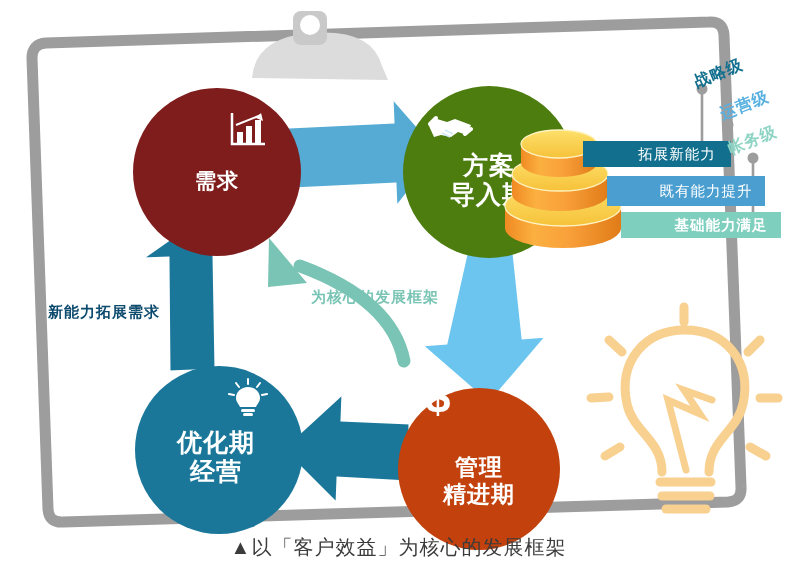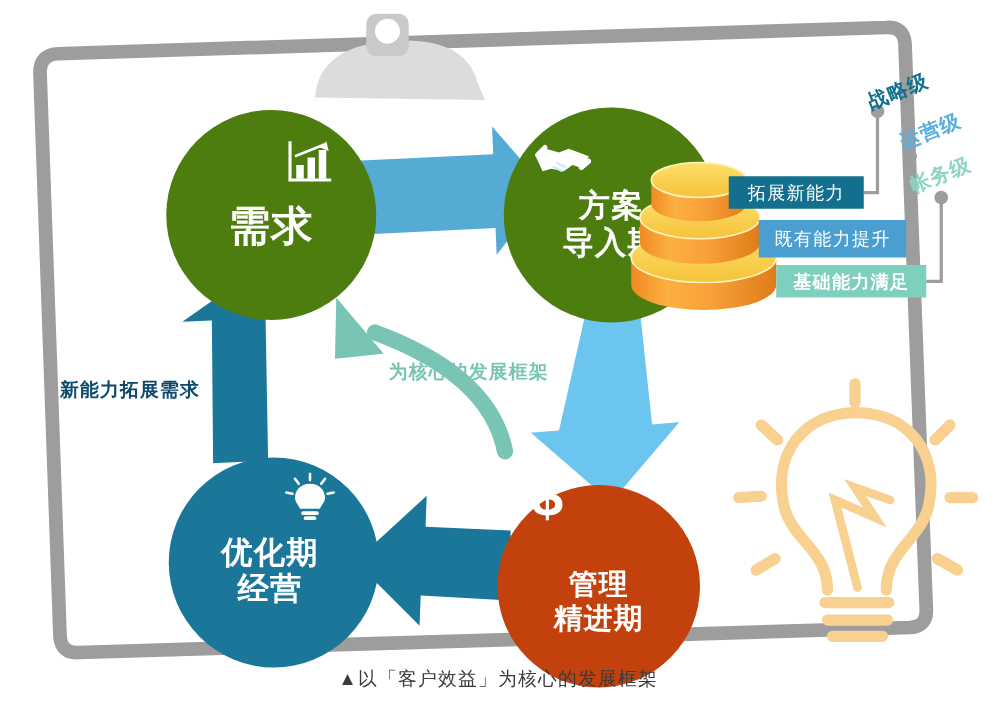--- a/index.html
+++ b/index.html
@@ -12,21 +12,21 @@
   svg.layer{overflow:visible;}
 
   
   .node{
     position:absolute;border-radius:50%;
     display:flex;flex-direction:column;align-items:center;justify-content:center;
     color:#ffffff;font-weight:bold;line-height:1.18;text-align:center;
     letter-spacing:1px;
   }
   .node .lbl{display:block;}
-  .node-demand{left:133px;top:88px;width:168px;height:168px;background:#4d7c0f;font-size:33px;}
+  .node-demand{left:133px;top:88px;width:168px;height:168px;background:#7f1d1d;font-size:21px;}
   .node-demand .stack{margin-top:18px;}
   .node-plan{left:403px;top:86px;width:172px;height:172px;background:#4d7c0f;font-size:25px;}
   .node-plan .stack{margin-top:16px;}
   .node-op{left:135px;top:366px;width:168px;height:168px;background:#1b7799;font-size:25px;}
   .node-op .stack{margin-top:14px;margin-right:6px;}
   .node-mgmt{left:398px;top:388px;width:162px;height:162px;background:#c2410c;font-size:23px;}
   .node-mgmt .stack{margin-top:24px;}
 
   .node-icon{position:absolute;color:#fff;}
   .icon-bars{left:228px;top:110px;width:40px;height:40px;}
@@ -36,39 +36,39 @@
                font-family:"Liberation Sans",sans-serif;line-height:1;}
 
   
   .mid-label{position:absolute;font-size:15px;font-weight:bold;white-space:nowrap;}
   .lab-new{left:48px;top:303px;color:#0c4a6e;letter-spacing:1px;}
   .lab-exist{left:311px;top:288px;color:#79c4b4;letter-spacing:1px;}
 
   
   .callout{
     position:absolute;color:#ffffff;font-size:14.5px;white-space:nowrap;
-    display:flex;align-items:center;justify-content:center;letter-spacing:1px;
+    display:flex;align-items:center;justify-content:center;letter-spacing:1px;padding-left:40px;
   }
   .co-1{left:583px;top:141px;width:108px;height:26px;background:#12708e;}
   .co-2{left:607px;top:176px;width:118px;height:30px;background:#4a9fd0;}
   .co-3{left:621px;top:212px;width:120px;height:26px;background:#7fcfbe;font-weight:bold;}
 
   
   .tier{
     position:absolute;font-size:16px;font-weight:bold;white-space:nowrap;
     transform:rotate(-22deg);transform-origin:left bottom;letter-spacing:1px;
   }
   .tier-1{left:699px;top:72px;color:#12708e;}
   .tier-2{left:725px;top:104px;color:#58b0e0;}
   .tier-3{left:733px;top:139px;color:#8ed4c4;}
 
   
   .caption{
     position:absolute;left:0;top:534px;width:797px;text-align:center;
-    font-size:15px;color:#3b3b3b;letter-spacing:1px;
+    font-size:20px;color:#3b3b3b;letter-spacing:1px;
   }
 </style>
 </head>
 <body>
 
 <div id="stage">
 
   <svg class="layer" viewBox="0 0 797 565" width="797" height="565">
     <defs>
       <linearGradient id="gTop" x1="0" y1="0" x2="0" y2="1">

